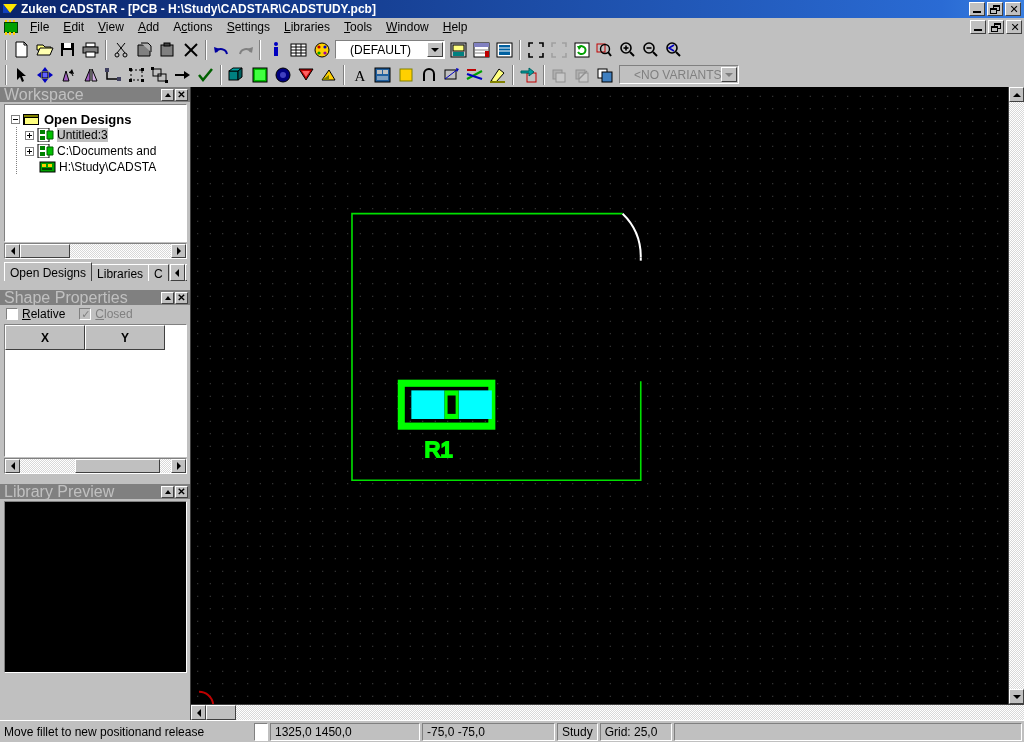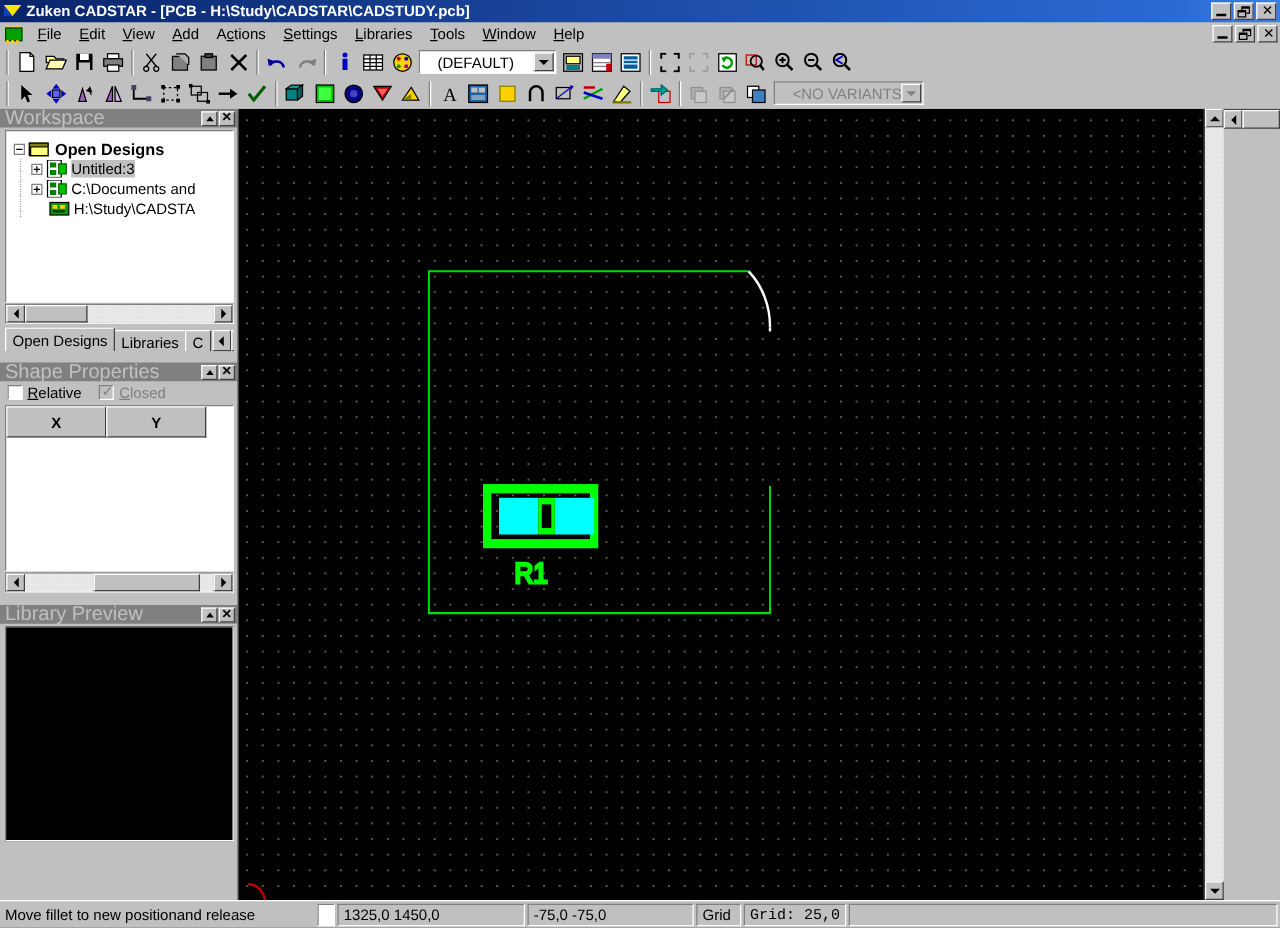--- a/index.html
+++ b/index.html
@@ -390,21 +390,21 @@
     background: #000;
     display: flex;
     gap: 2px;
     padding: 1px;
   }
   .libhalf { flex: 1 1 50%; background: #000; }
 
   
   .canvaswrap {
     flex: 1 1 auto;
-    display: flex; flex-direction: row;
+    display: flex; flex-direction: column;
     position: relative;
     background: #c0c0c0;
     border-left: 1px solid #404040;
   }
   .canvasrow { flex: 1 1 auto; display: flex; min-height:0; }
   .pcbcanvas {
     flex: 1 1 auto;
     position: relative;
     background-color: #000000;
     background-image:
@@ -446,21 +446,21 @@
     display: flex; align-items: center;
     padding: 0 4px;
     font-size: 12px;
     white-space: nowrap;
   }
   .sfield.msg { flex: 0 0 250px; border: none; padding-left: 2px; }
   .sfield.tiny { flex: 0 0 14px; background:#fff; padding:0; }
   .sfield.coord1 { flex: 0 0 150px; }
   .sfield.coord2 { flex: 0 0 133px; }
   .sfield.units { flex: 0 0 36px; }
-  .sfield.grid { flex: 0 0 72px; font-family: Liberation Mono, monospace; }
+  .sfield.grid { flex: 0 0 72px; }
   .sfield.blank { flex: 1 1 auto; }
 </style>
 </head>
 <body>
 
 <div class="app">
 
   <div class="titlebar">
     <div class="tb-icon">
       <div class="tri"></div>
@@ -1068,18 +1068,18 @@
         <span class="strack"></span>
       </div>
     </div>
   </div>
 
   <div class="statusbar">
     <span class="sfield msg">Move fillet to new positionand release</span>
     <span class="sfield tiny"></span>
     <span class="sfield coord1">1325,0  1450,0</span>
     <span class="sfield coord2">-75,0  -75,0</span>
-    <span class="sfield units">Grid</span>
+    <span class="sfield units">Study</span>
     <span class="sfield grid">Grid: 25,0</span>
     <span class="sfield blank"></span>
   </div>
 
 </div>
 
 </body></html>

